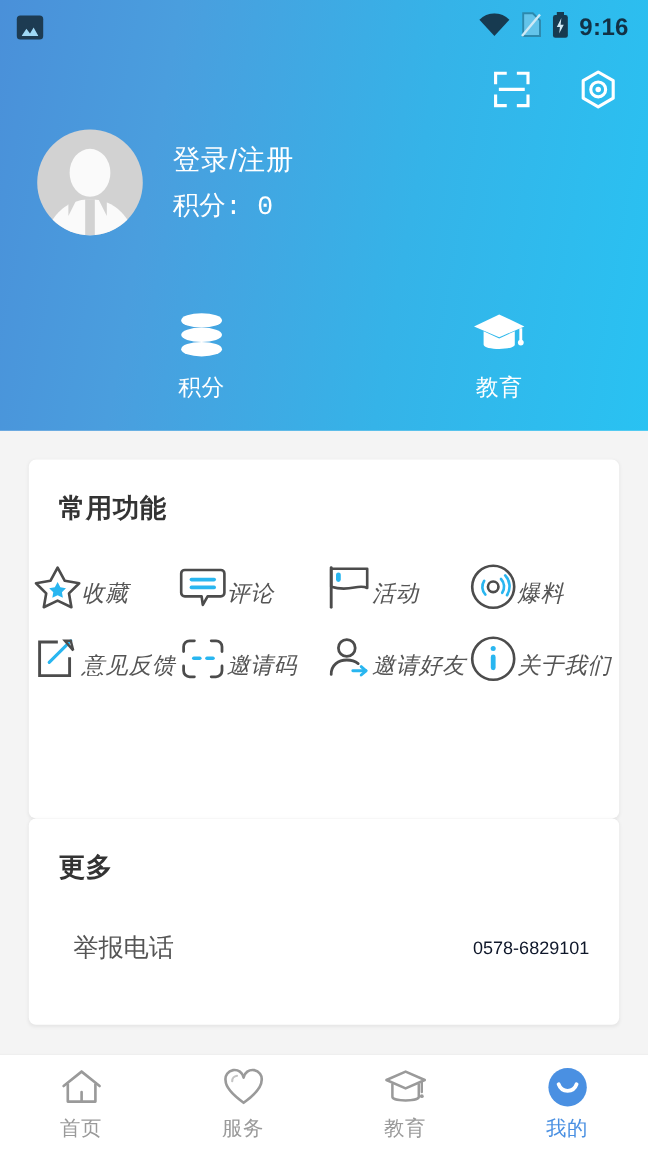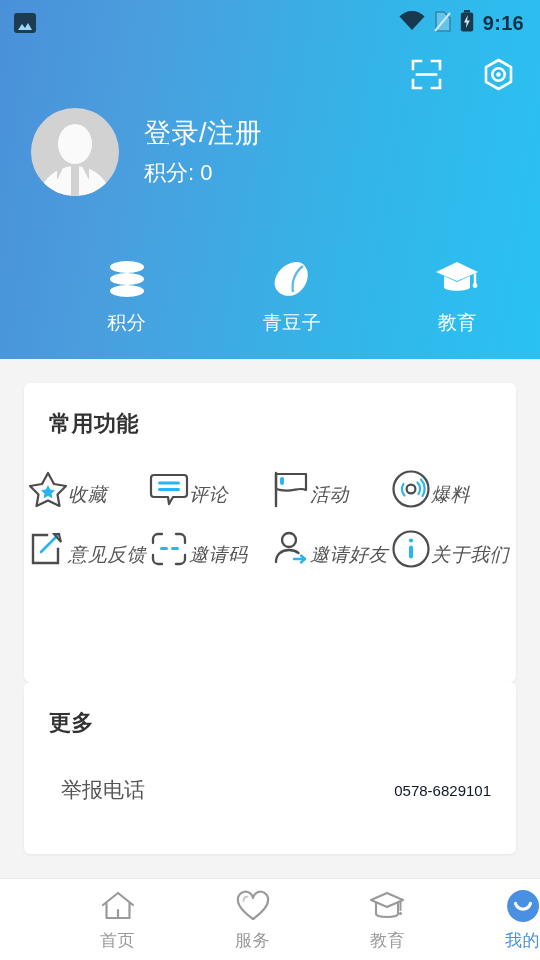--- a/index.html
+++ b/index.html
@@ -51,22 +51,22 @@
     position: absolute; left: 40px; top: 58px; width: 8px; height: 30px;
     background: #d2d2d2;
   }
   .avatar .collar-l, .avatar .collar-r {
     position: absolute; top: 56px; width: 0; height: 0;
     border-style: solid;
   }
   .avatar .collar-l { left: 26px; border-width: 16px 8px 0 0; border-color: #d2d2d2 transparent transparent transparent; }
   .avatar .collar-r { left: 50px; border-width: 16px 0 0 8px; border-color: #d2d2d2 transparent transparent transparent; }
   .profile-text { margin-left: 25px; color: #fff; }
-  .login-name { font-size: 27px; line-height: 34px; letter-spacing: .5px; }
-  .points { font-size: 22px; line-height: 30px; margin-top: 8px; }
+  .login-name { font-size: 23px; line-height: 34px; letter-spacing: .5px; }
+  .points { font-size: 22px; line-height: 30px; margin-top: 8px; font-family: Liberation Mono, monospace; }
 
   
   .quick { position: absolute; top: 258px; left: 0; width: 540px; display: flex; padding-left: 44px; }
   .quick-item {
     flex: 1; display: flex; flex-direction: column; align-items: center; color: #fff;
   }
   .quick-icon { height: 42px; display: flex; align-items: center; justify-content: center; }
   .quick-label { font-size: 19px; margin-top: 10px; letter-spacing: .5px; }
 
   
@@ -92,21 +92,21 @@
     display: flex; align-items: center; padding: 0 25px; height: 60px; margin-top: 22px;
   }
   .more-label { font-size: 21px; color: #555; padding-left: 12px; }
   .more-value { margin-left: auto; font-size: 15px; color: #0f172a; }
 
   
   .tabbar {
     position: absolute; bottom: 0; left: 0; width: 540px; height: 82px;
     background: #fff; display: flex; border-top: 1px solid #ececec;
   }
-  .tab { flex: 1; display: flex; flex-direction: column; align-items: flex-end; justify-content: center; }
+  .tab { flex: 1; display: flex; flex-direction: column; align-items: center; justify-content: center; }
   .tab-icon { height: 38px; display: flex; align-items: center; justify-content: center; }
   .tab-label { font-size: 17px; color: #9a9a9a; margin-top: 4px; letter-spacing: .5px; }
   .tab.active .tab-label { color: #4a90e2; }
 </style>
 </head>
 <body>
 
 <div class="phone">
 
   <div class="header">
@@ -185,29 +185,20 @@
           <svg width="44" height="38" viewBox="0 0 44 38">
             <ellipse cx="22" cy="7" rx="17" ry="6" fill="#fff"></ellipse>
             <ellipse cx="22" cy="19" rx="17" ry="6" fill="#fff"></ellipse>
             <ellipse cx="22" cy="31" rx="17" ry="6" fill="#fff"></ellipse>
           </svg>
         </div>
         <div class="quick-label">积分</div>
       </div>
       <div class="quick-item">
         <div class="quick-icon">
-          <svg width="40" height="40" viewBox="0 0 40 40">
-            <path d="M32 6 C39 13 36 27 26 34 C17 40 5 36 3 27 C1 18 9 7 19 4 C25 2 29 3 32 6 Z" fill="#fff"></path>
-            <path d="M31 7 C24 12 19 22 21 33" fill="none" stroke="#5bb9e8" stroke-width="2.2"></path>
-          </svg>
-        </div>
-        <div class="quick-label">青豆子</div>
-      </div>
-      <div class="quick-item">
-        <div class="quick-icon">
           <svg width="44" height="38" viewBox="0 0 44 38">
             <path d="M22 2 L43 12 L22 21 L1 12 Z" fill="#fff"></path>
             <path d="M9 16 V27 C9 32 35 32 35 27 V16 L22 22 Z" fill="#fff"></path>
             <path d="M40 13.5 V24" stroke="#fff" stroke-width="2.4"></path>
             <circle cx="40" cy="25.5" r="2.4" fill="#fff"></circle>
           </svg>
         </div>
         <div class="quick-label">教育</div>
       </div>
     </div>

